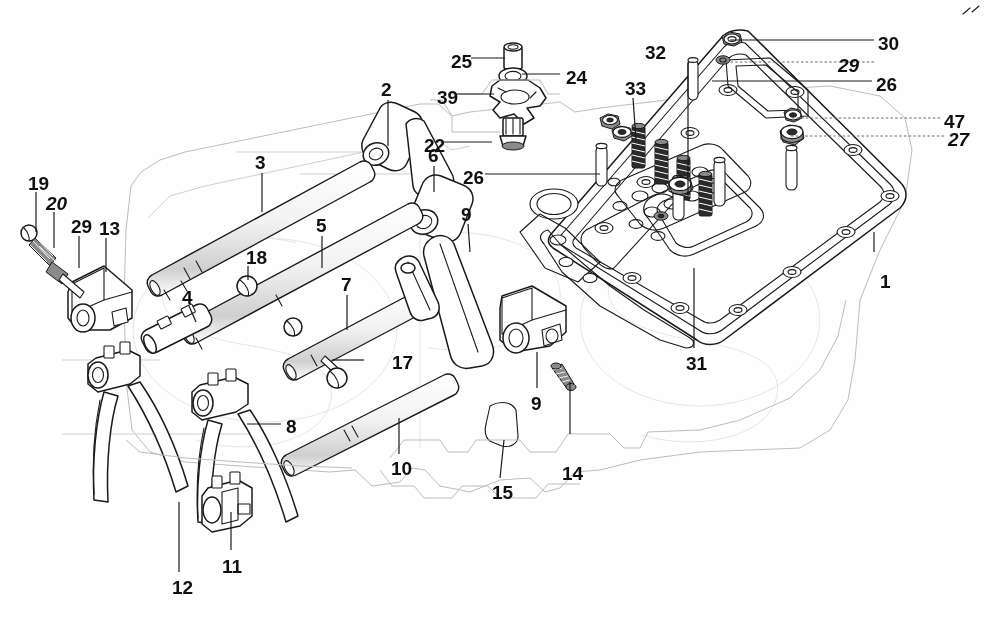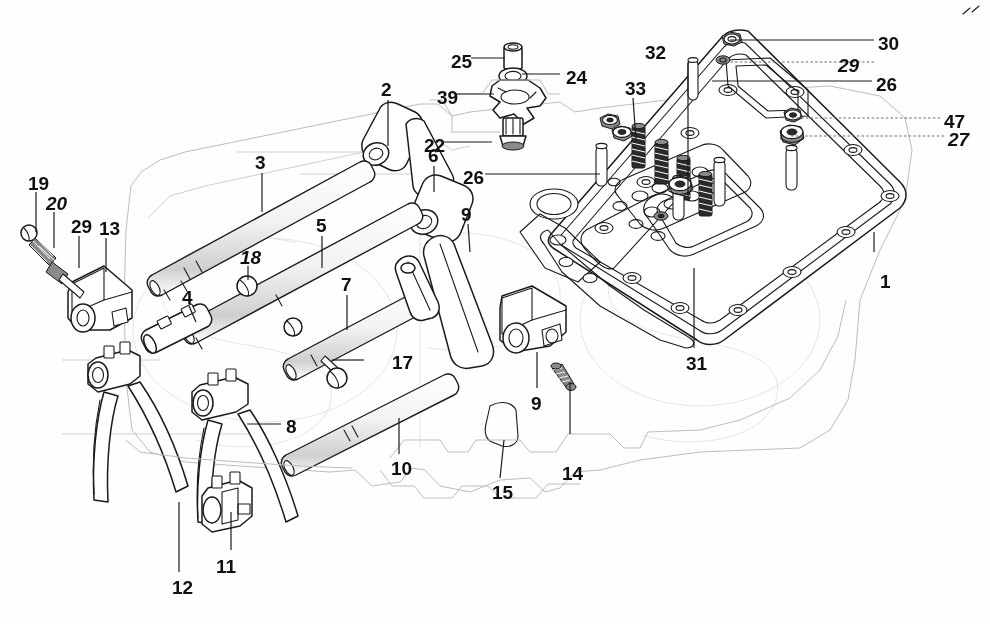--- a/index.html
+++ b/index.html
@@ -479,28 +479,28 @@
       <div class="lbl" style="left: 880px; top: 272px;">1</div>
       <div class="lbl" style="left: 381px; top: 80px;">2</div>
       <div class="lbl" style="left: 255px; top: 153px;">3</div>
       <div class="lbl" style="left: 182px; top: 288px;">4</div>
       <div class="lbl" style="left: 316px; top: 216px;">5</div>
       <div class="lbl" style="left: 428px; top: 146px;">6</div>
       <div class="lbl" style="left: 341px; top: 275px;">7</div>
       <div class="lbl" style="left: 286px; top: 417px;">8</div>
       <div class="lbl" style="left: 531px; top: 394px;">9</div>
       <div class="lbl" style="left: 391px; top: 459px;">10</div>
-      <div class="lbl" style="left: 216px; top: 557px;">11</div>
+      <div class="lbl" style="left: 222px; top: 557px;">11</div>
       <div class="lbl" style="left: 172px; top: 578px;">12</div>
       <div class="lbl" style="left: 99px; top: 219px;">13</div>
       <div class="lbl" style="left: 562px; top: 440px; margin-top: 24px;">14</div>
       <div class="lbl" style="left: 492px; top: 483px; text-align: center;">15</div>
       <div class="lbl" style="left: 461px; top: 205px;">9</div>
       <div class="lbl" style="left: 368px; top: 353px; margin-left: 24px;">17</div>
-      <div class="lbl" style="left: 240px; top: 248px; font-style: italic;">18</div>
+      <div class="lbl" style="left: 246px; top: 248px;">18</div>
       <div class="lbl" style="left: 28px; top: 174px;">19</div>
       <div class="lbl" style="left: 46px; top: 194px; font-style: italic;">20</div>
       <div class="lbl" style="left: 71px; top: 217px;">29</div>
       <div class="lbl" style="left: 424px; top: 136px;">22</div>
       <div class="lbl" style="left: 437px; top: 88px;">39</div>
       <div class="lbl" style="left: 566px; top: 68px;">24</div>
       <div class="lbl" style="left: 451px; top: 52px;">25</div>
       <div class="lbl" style="left: 463px; top: 168px;">26</div>
       <div class="lbl" style="left: 876px; top: 75px;">26</div>
       <div class="lbl" style="left: 948px; top: 130px; font-style: italic;">27</div>

